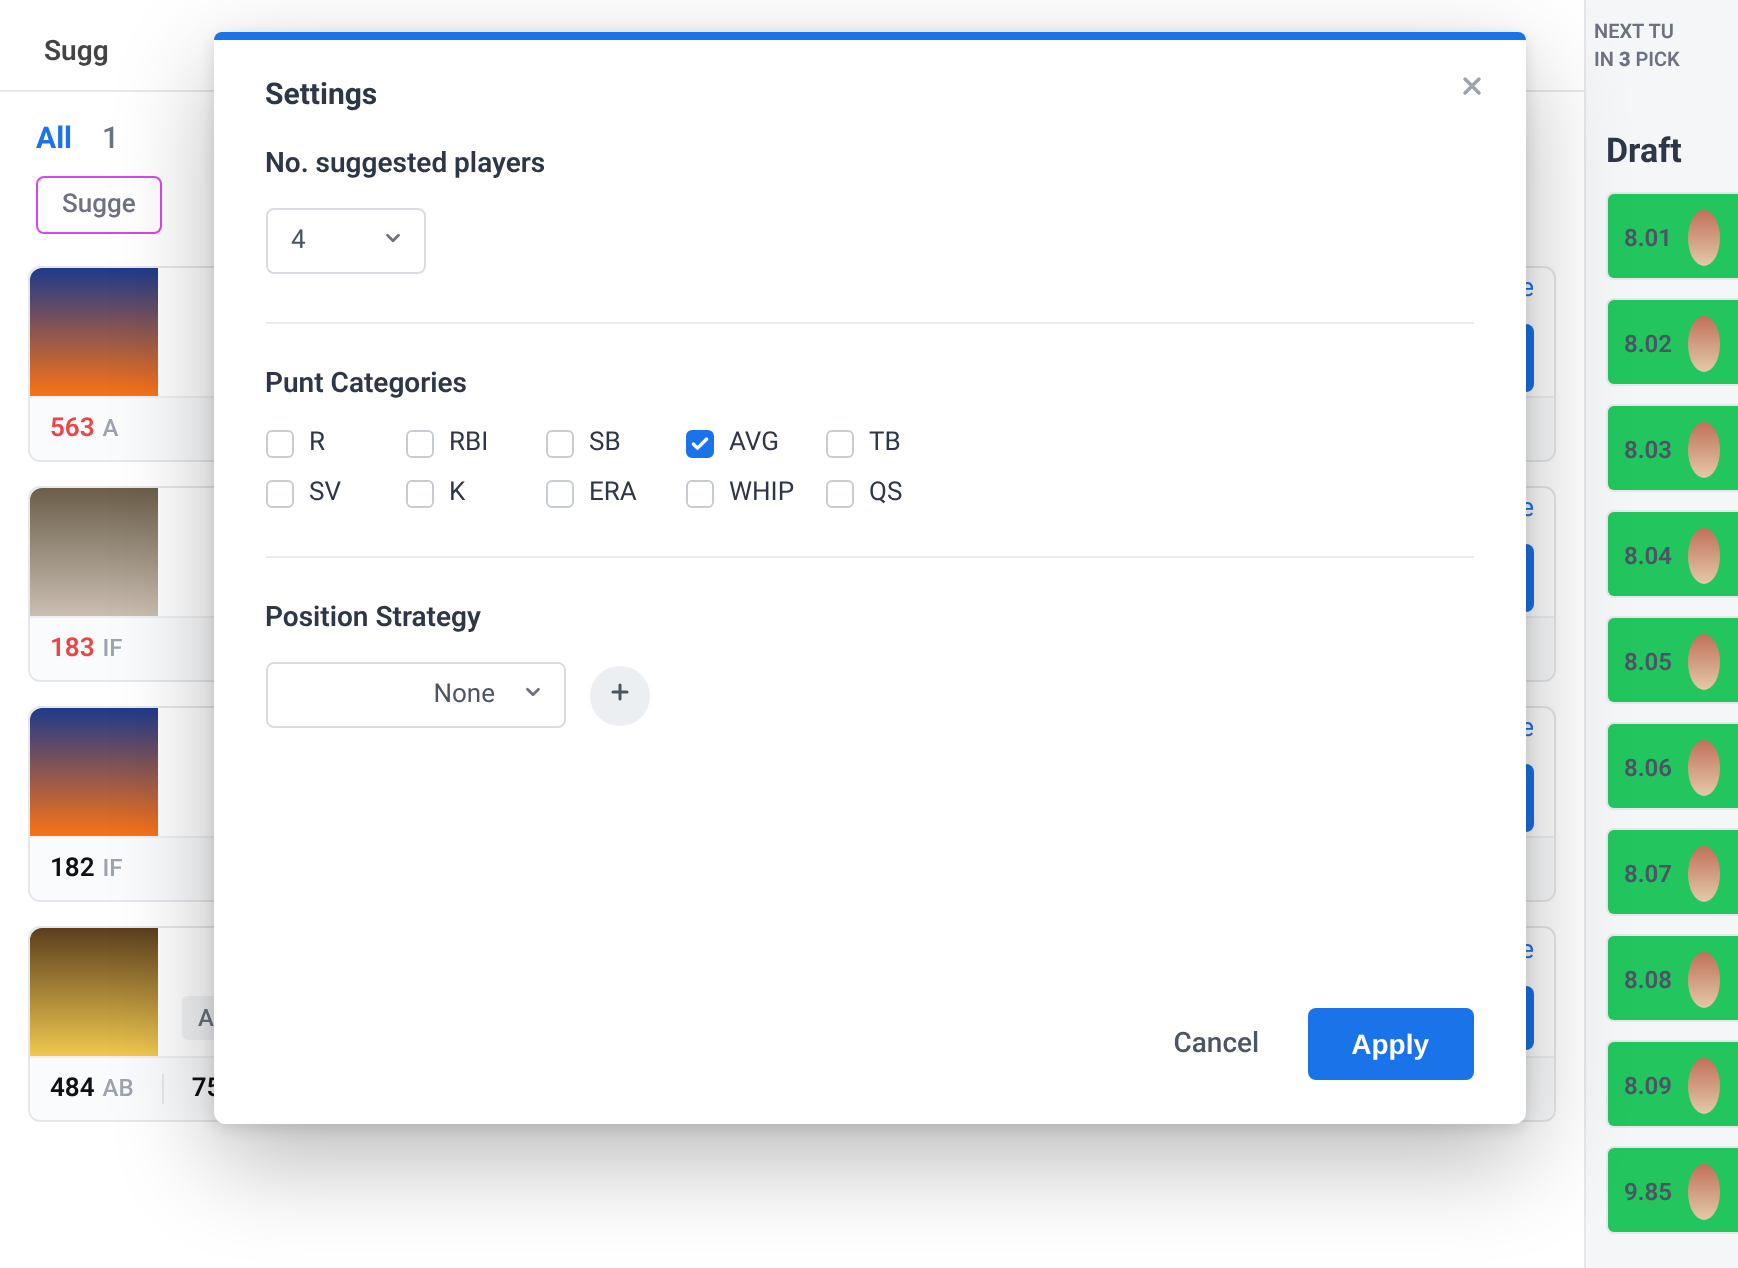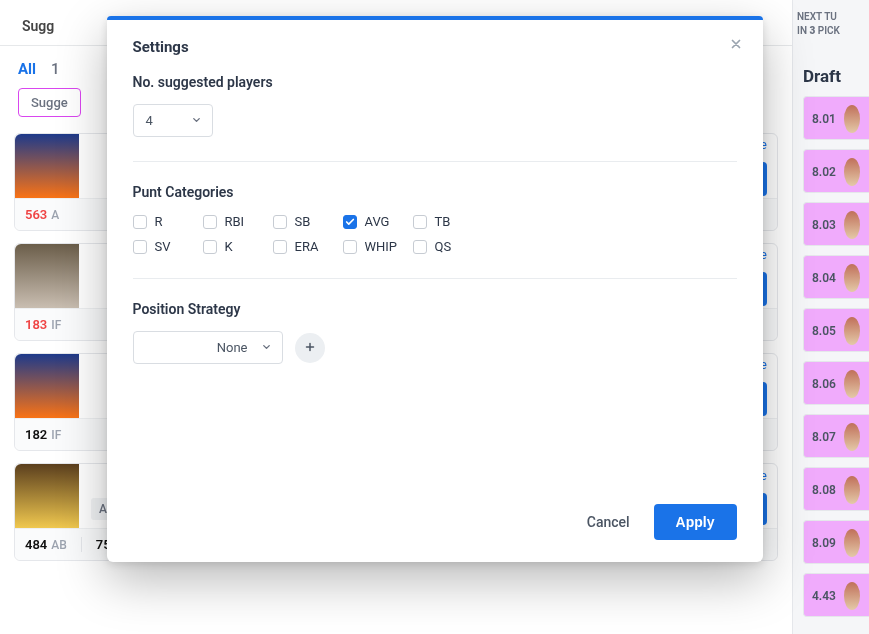--- a/index.html
+++ b/index.html
@@ -149,21 +149,21 @@
       font-size: 17px;
       font-weight: 700;
       color: #2d3748;
       white-space: nowrap;
     }
     .draft-list { padding: 0 0 0 10px; }
     .draft-slot {
       border: 1px solid #e5e7eb;
       border-right: none;
       border-radius: 4px 0 0 4px;
-      background: #f0abfc;
+      background: #22c55e;
       height: 44px;
       margin-bottom: 9px;
       display: flex;
       align-items: center;
       padding: 2px 0 0 8px;
       gap: 8px;
       overflow: hidden;
     }
     .draft-slot .num {
       font-size: 12px;
@@ -486,21 +486,21 @@
         </div>
       <div class="draft-slot">
           <span class="num">8.08</span>
           <span class="mini-avatar"></span>
         </div>
       <div class="draft-slot">
           <span class="num">8.09</span>
           <span class="mini-avatar"></span>
         </div>
       <div class="draft-slot">
-          <span class="num">4.43</span>
+          <span class="num">9.85</span>
           <span class="mini-avatar"></span>
         </div>
     </div>
   </div>
 </div>
 
 <div class="modal-overlay">
   <div class="modal">
     <div class="modal-top-bar"></div>
     <div class="modal-close">

